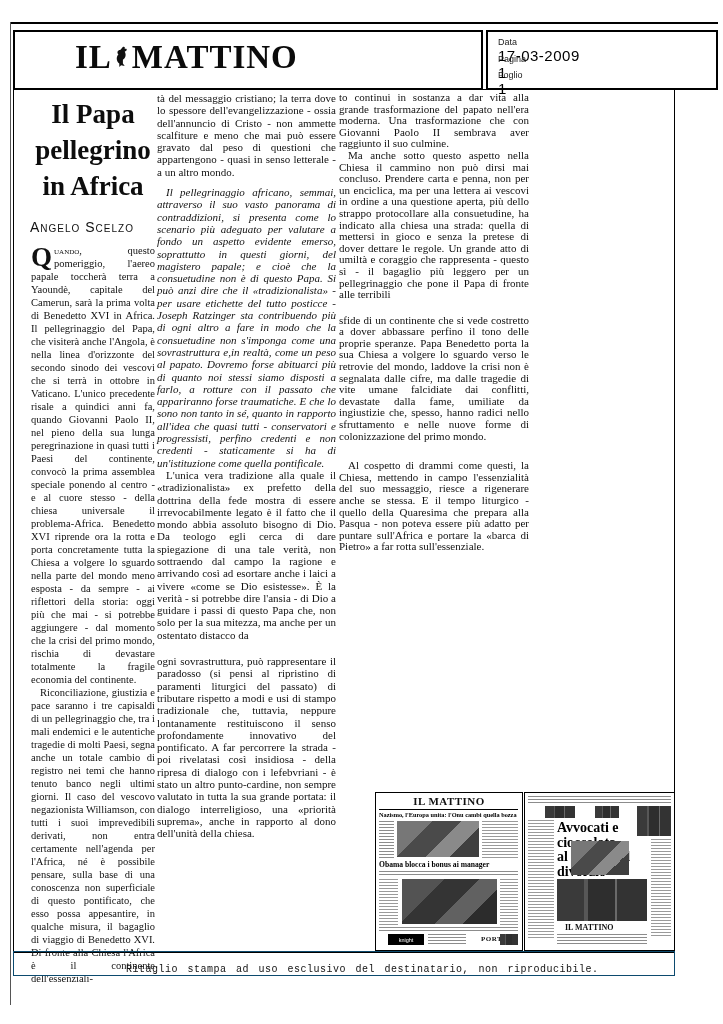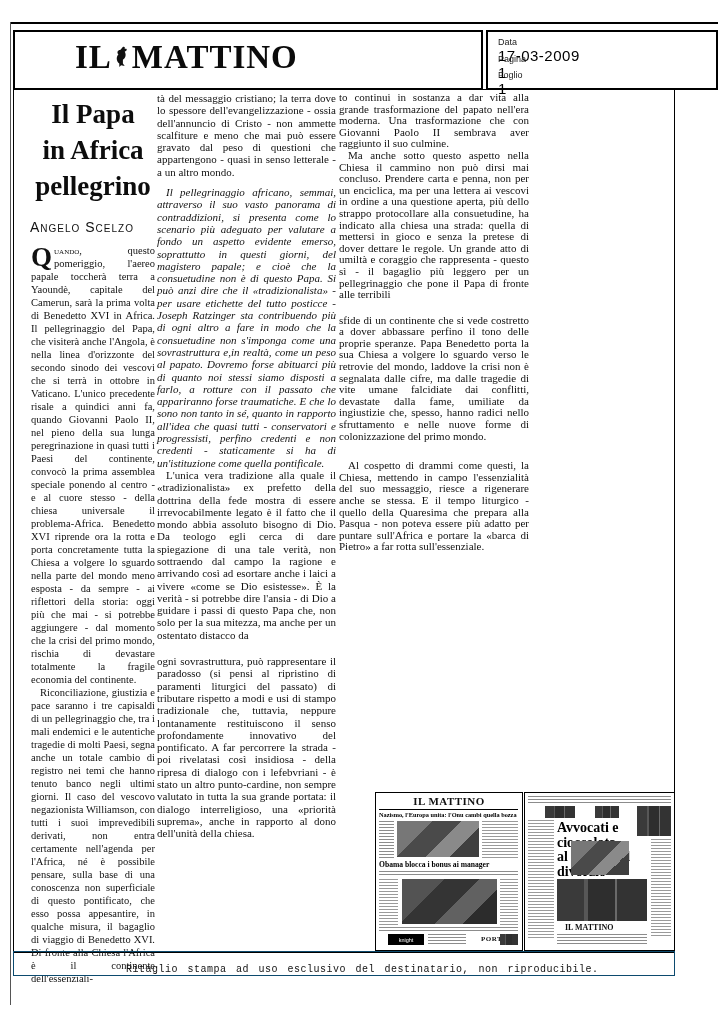--- a/index.html
+++ b/index.html
@@ -83,22 +83,22 @@
       <span class="inflab">Foglio</span>
       <span class="infval">1</span>
     </div>
   </div>
 
   <div class="abs" id="contentbox"></div>
   <div class="abs rule" id="ruleext"></div>
 
   <div class="abs" id="title">
     <span style="display:block">Il Papa</span>
+    <span style="display:block">pellegrino</span>
     <span style="display:block">in Africa</span>
-    <span style="display:block">pellegrino</span>
   </div>
   <div class="abs" id="byline">Angelo Scelzo</div>
 
   <div class="abs col" id="col1">
     <p><span class="dropcap">Q</span><span class="smallcaps">uando</span><span>, questo pomeriggio, l'aereo papale toccherà terra a Yaoundè, capitale del Camerun, sarà la prima volta di Benedetto XVI in Africa. Il pellegrinaggio del Papa, che visiterà anche l'Angola, è nella linea d'orizzonte del secondo sinodo dei vescovi che si terrà in ottobre in Vaticano. L'unico precedente risale a quindici anni fa, quando Giovanni Paolo II, nel pieno della sua lunga peregrinazione in quasi tutti i Paesi del continente, convocò la prima assemblea speciale ponendo al centro - e al cuore stesso - della chiesa universale il problema-Africa. Benedetto XVI riprende ora la rotta e porta concretamente tutta la Chiesa a volgere lo sguardo nella parte del mondo meno esposta - da sempre - ai riflettori della storia: oggi più che mai - si potrebbe aggiungere - dal momento che la crisi del primo mondo, rischia di devastare totalmente la fragile economia del continente.</span></p>
     <p class="ind">Riconciliazione, giustizia e pace saranno i tre capisaldi di un pellegrinaggio che, tra i mali endemici e le autentiche tragedie di molti Paesi, segna anche un totale cambio di registro nei temi che hanno tenuto banco negli ultimi giorni. Il caso del vescovo negazionista Williamson, con tutti i suoi imprevedibili derivati, non entra certamente nell'agenda per l'Africa, né è possibile pensare, sulla base di una conoscenza non superficiale di questo pontificato, che esso possa appesantire, in qualche misura, il bagaglio di viaggio di Benedetto XVI. Di fronte alla Chiesa l'Africa è il continente dell'essenziali-</p>
   </div>
 
   <div class="abs col" id="col2">
     <p>tà del messaggio cristiano; la terra dove lo spessore dell'evangelizzazione - ossia dell'annuncio di Cristo - non ammette scalfiture e meno che mai può essere gravato dal peso di questioni che appartengono - quasi in senso letterale - a un altro mondo.</p>

